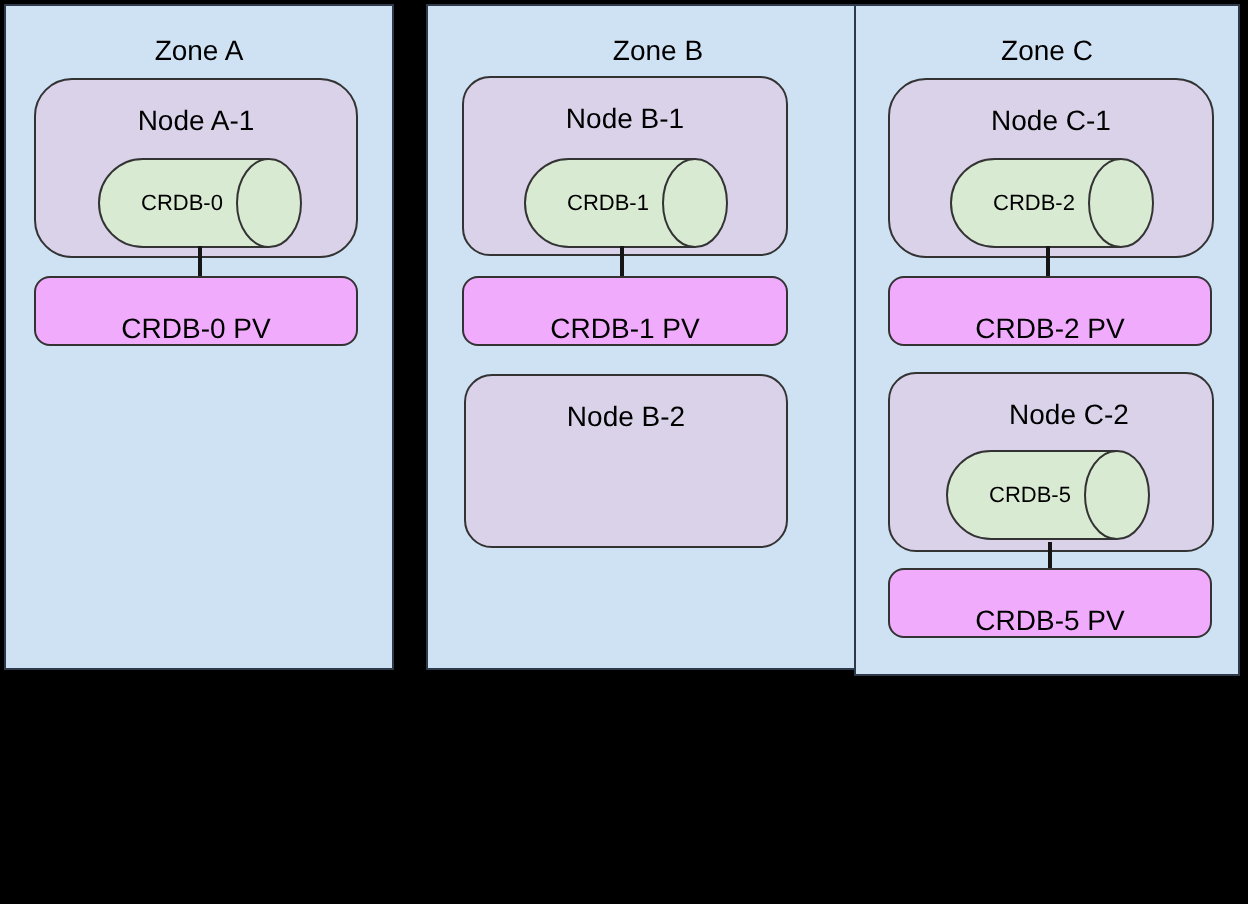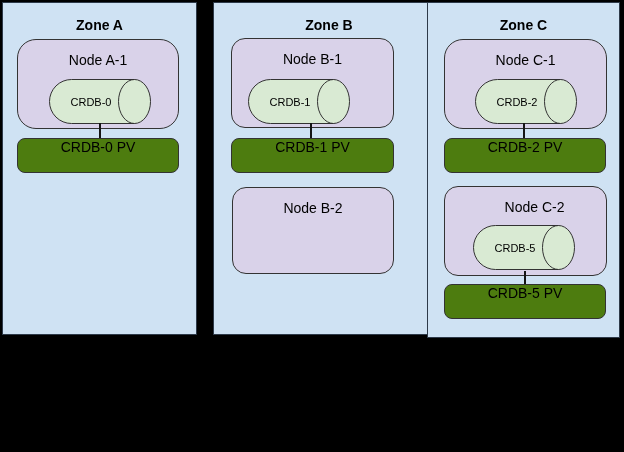--- a/index.html
+++ b/index.html
@@ -14,21 +14,20 @@
   .zone {
     position:absolute;
     background:#cfe2f3;
     border:1px solid #2e3a49;
     box-sizing:border-box;
   }
   .zone-title {
     text-align:center;
     padding-top:14px;
     font-size:14px;
-    font-weight:bold;
   }
   .node {
     position:absolute;
     background:#d9d2e9;
     border:1px solid #333;
     border-radius:14px;
     box-sizing:border-box;
   }
   .node-title {
     text-align:center;
@@ -49,26 +48,26 @@
     justify-content:center;
     font-size:11px;
   }
   .connector {
     position:absolute;
     width:2px;
     background:#151515;
   }
   .pv {
     position:absolute;
-    background:#4d7c0f;
+    background:#f0abfc;
     border:1px solid #333;
     border-radius:8px;
     box-sizing:border-box;
     display:flex;
-    align-items:flex-start;
+    align-items:flex-end;
     justify-content:center;
     font-size:14px;
   }
 </style>
 </head>
 <body>
 
 <section class="zone" style="left:2px; top:2px; width:195px; height:333px;">
   <div class="zone-title">Zone A</div>
 
@@ -88,21 +87,21 @@
   <div class="pv" style="left:14px; top:135px; width:162px; height:35px;">
     <span>CRDB-0 PV</span>
   </div>
 </section>
 
 <section class="zone" style="left:213px; top:2px; width:232px; height:333px;">
   <div class="zone-title">Zone B</div>
 
   <div class="node" style="left:17px; top:35px; width:163px; height:90px;">
     <div class="node-title">Node B-1</div>
-    <div class="cylinder" style="left:16px; top:40px;">
+    <div class="cylinder" style="left:30px; top:40px;">
       <svg width="102" height="45" viewBox="0 0 102 45">
         <path d="M22.5,0.5 L85.5,0.5 A16,22 0 0 1 85.5,44.5 L22.5,44.5 A22,22 0 0 1 22.5,0.5 Z" fill="#d9ead3" stroke="#333" stroke-width="1"></path>
         <path d="M85.5,0.5 A16,22 0 0 0 85.5,44.5" fill="none" stroke="#333" stroke-width="1"></path>
       </svg>
       <div class="cyl-label">CRDB-1</div>
     </div>
   </div>
 
   <div class="connector" style="left:96px; top:120px; height:15px;"></div>
 

